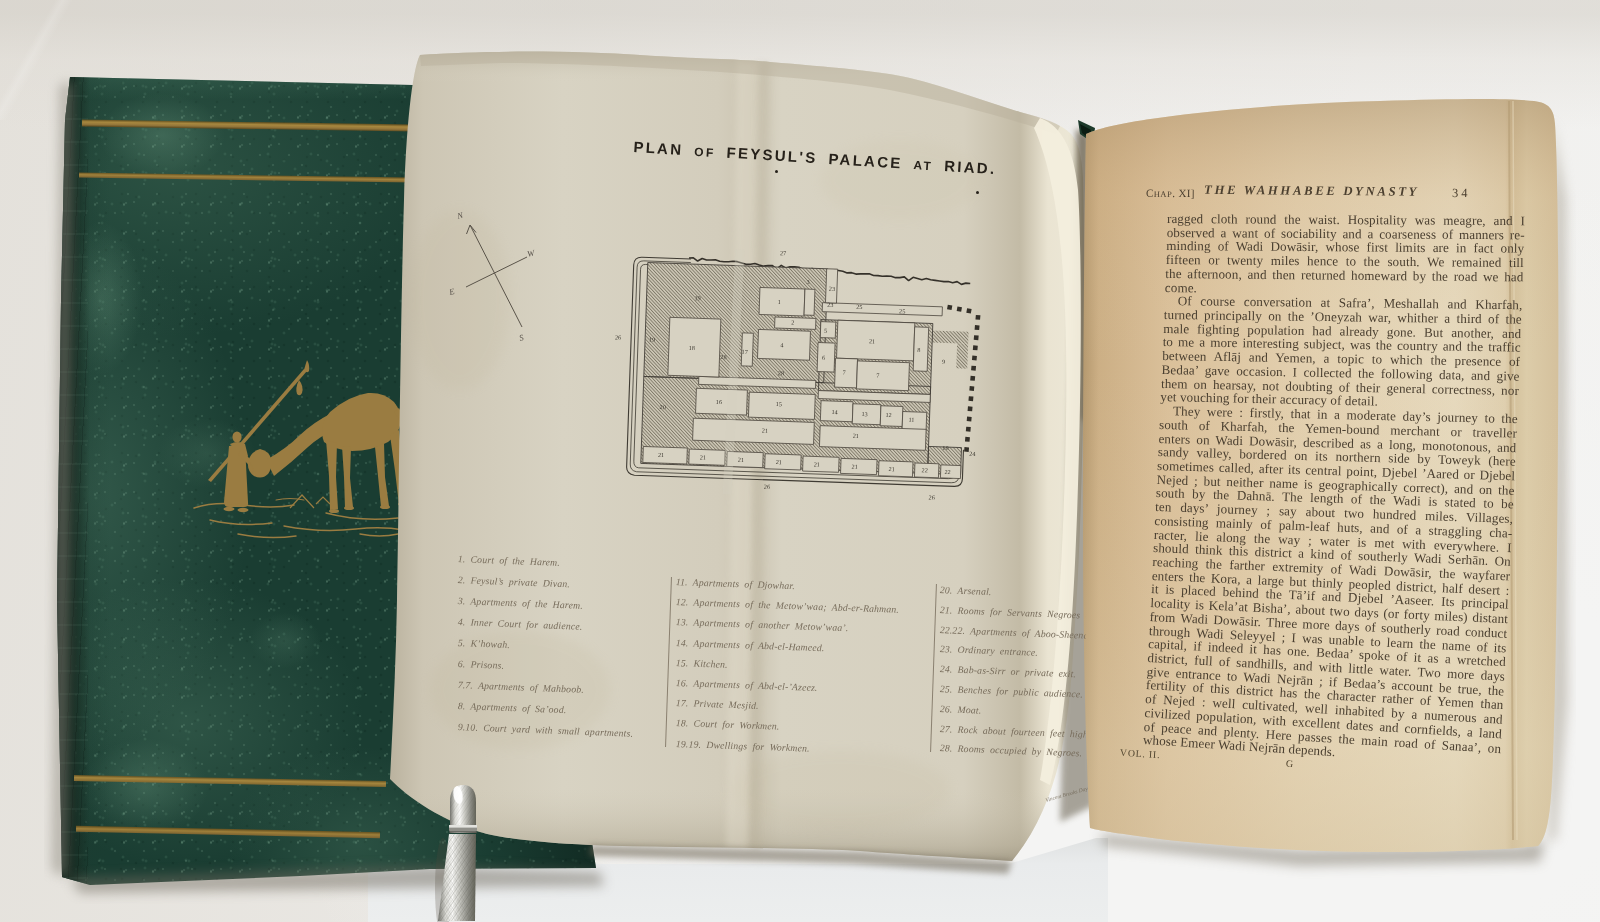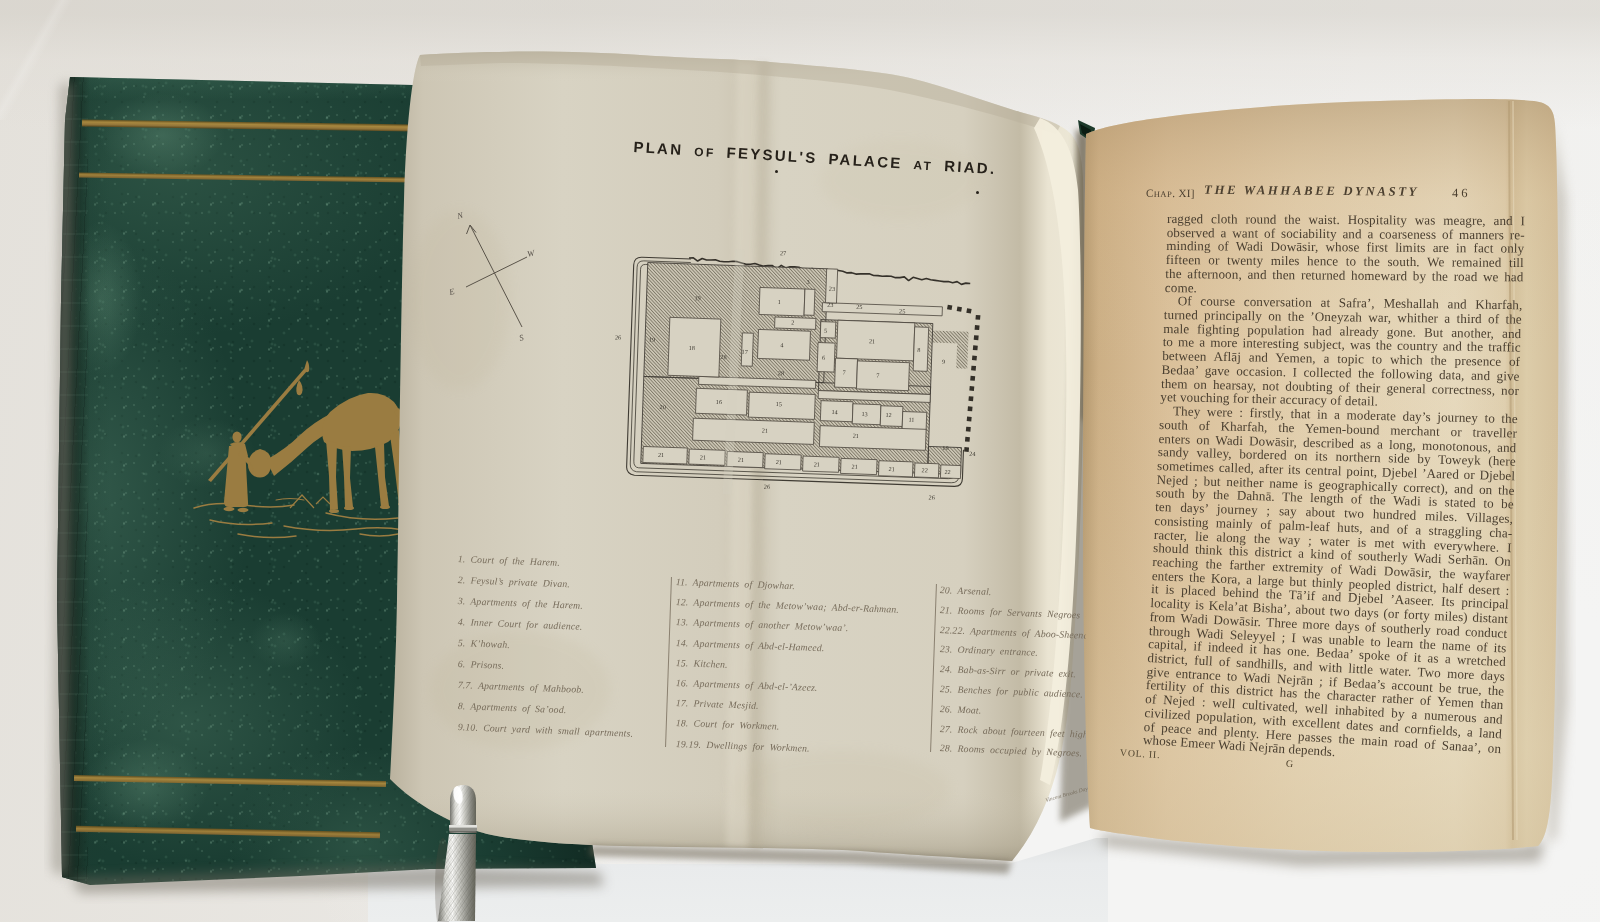--- a/index.html
+++ b/index.html
@@ -447,21 +447,21 @@
 <div class="lg" style="left:940px;top:683px;transform:rotate(2.2deg);max-width:146px;overflow:hidden">25. Benches for public audience.</div>
 <div class="lg" style="left:940px;top:703px;transform:rotate(2.2deg);max-width:146px;overflow:hidden">26. Moat.</div>
 <div class="lg" style="left:940px;top:723px;transform:rotate(2.2deg);max-width:146px;overflow:hidden">27. Rock about fourteen feet high.</div>
 <div class="lg" style="left:940px;top:742px;transform:rotate(2.2deg);max-width:146px;overflow:hidden">28. Rooms occupied by Negroes.</div>
 
 <div class="abs" style="left:668px;top:577px;width:1px;height:170px;background:#8a8070;transform:rotate(2deg)"></div>
 <div class="abs" style="left:933px;top:584px;width:1px;height:168px;background:#8a8070;transform:rotate(2deg)"></div>
 
 <div class="abs" style="left:1146px;top:187px;font-size:11px;color:#4a3e2e;transform:rotate(.4deg);letter-spacing:.4px;">C<span style="font-size:8.6px">HAP</span>. XI]</div>
 <div class="abs" style="left:1204px;top:184px;width:260px;font-size:12.8px;font-weight:bold;font-style:italic;color:#4c4030;letter-spacing:2.6px;transform:rotate(.5deg);">THE WAHHABEE DYNASTY</div>
-<div class="abs" style="left:1452px;top:186px;font-size:12.5px;color:#4a3e2e;letter-spacing:3px;transform:rotate(.6deg);">46</div>
+<div class="abs" style="left:1452px;top:186px;font-size:12.5px;color:#4a3e2e;letter-spacing:3px;transform:rotate(.6deg);">34</div>
 
 <div class="abs" style="left:1167px;top:212px;">
 <div class="bl j" style="transform:translateX(-0.0px) rotate(0.35deg)">ragged cloth round the waist.  Hospitality was meagre, and I</div>
 <div class="bl j" style="transform:translateX(-0.3px) rotate(0.38deg)">observed a want of sociability and a coarseness of manners re-</div>
 <div class="bl j" style="transform:translateX(-0.7px) rotate(0.43deg)">minding of Wadi Dowāsir, whose first limits are in fact only</div>
 <div class="bl j" style="transform:translateX(-1.1px) rotate(0.49deg)">fifteen or twenty miles hence to the south.  We remained till</div>
 <div class="bl j" style="transform:translateX(-1.6px) rotate(0.55deg)">the afternoon, and then returned homeward by the road we had</div>
 <div class="bl" style="transform:translateX(-2.1px) rotate(0.61deg)">come.</div>
 <div class="bl j" style="transform:translateX(-2.6px) rotate(0.68deg)">  Of course conversation at Safra’, Meshallah and Kharfah,</div>
 <div class="bl j" style="transform:translateX(-3.2px) rotate(0.75deg)">turned principally on the ’Oneyzah war, whither a third of the</div>

